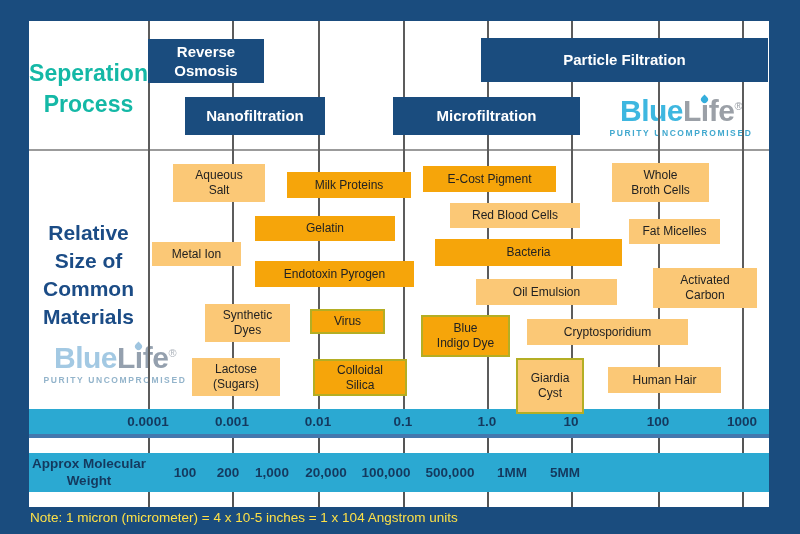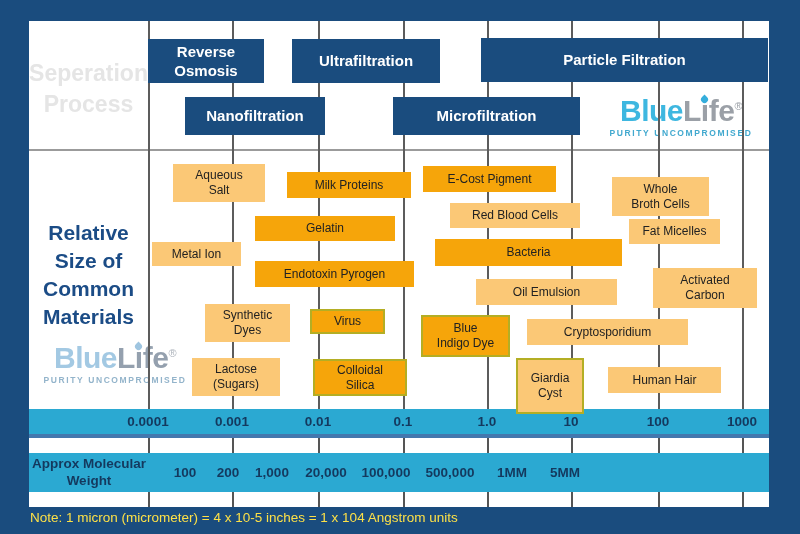--- a/index.html
+++ b/index.html
@@ -19,21 +19,21 @@
   }
   .mat{
     position:absolute;color:#222;font-size:12px;display:flex;align-items:center;justify-content:center;
     text-align:center;line-height:1.25;white-space:pre-line;z-index:2;box-sizing:border-box;
   }
   .mat.light{background:#FBC876;}
   .mat.dark{background:#F6A50A;}
   .mat.olive{border:2px solid #B4AE24;}
 
   .sep-label{
-    position:absolute;left:29px;top:58px;width:119px;color:#e5e5e5;font-weight:700;font-size:23px;
+    position:absolute;left:29px;top:58px;width:119px;color:#14b8a6;font-weight:700;font-size:23px;
     line-height:1.35;text-align:center;white-space:pre-line;z-index:2;
   }
   .rel-label{
     position:absolute;left:29px;top:219px;width:119px;color:#1B4C86;font-weight:700;font-size:21px;
     line-height:1.33;text-align:center;white-space:pre-line;z-index:2;
   }
 
   .cyanbar{position:absolute;left:29px;width:740px;background:#2BA9D2;z-index:2;}
   #microns-bar{top:409px;height:25px;}
   #mw-bar{top:453px;height:39px;}
@@ -122,29 +122,28 @@
     <div class="tick" style="left: 742px; top: 438px;"></div>
     <div class="tick" style="left: 148px; top: 492px;"></div>
     <div class="tick" style="left: 232px; top: 492px;"></div>
     <div class="tick" style="left: 318px; top: 492px;"></div>
     <div class="tick" style="left: 403px; top: 492px;"></div>
     <div class="tick" style="left: 487px; top: 492px;"></div>
     <div class="tick" style="left: 571px; top: 492px;"></div>
     <div class="tick" style="left: 658px; top: 492px;"></div>
     <div class="tick" style="left: 742px; top: 492px;"></div>
     <div class="pbar" style="left: 148px; top: 39px; width: 116px; height: 44px;">Reverse Osmosis</div>
-    <div class="pbar" style="left: 292px; top: 39px; width: 148px; height: 44px;">Ultrafiltration</div>
     <div class="pbar" style="left: 481px; top: 38px; width: 287px; height: 44px;">Particle Filtration</div>
     <div class="pbar" style="left: 185px; top: 97px; width: 140px; height: 38px;">Nanofiltration</div>
     <div class="pbar" style="left: 393px; top: 97px; width: 187px; height: 38px;">Microfiltration</div>
     <div class="mat light" style="left: 173px; top: 164px; width: 92px; height: 38px;">Aqueous
 Salt</div>
     <div class="mat dark" style="left: 287px; top: 172px; width: 124px; height: 26px;">Milk Proteins</div>
     <div class="mat dark" style="left: 423px; top: 166px; width: 133px; height: 26px;">E-Cost Pigment</div>
-    <div class="mat light" style="left: 612px; top: 177px; width: 97px; height: 39px;">Whole
+    <div class="mat light" style="left: 612px; top: 163px; width: 97px; height: 39px;">Whole
 Broth Cells</div>
     <div class="mat light" style="left: 450px; top: 203px; width: 130px; height: 25px;">Red Blood Cells</div>
     <div class="mat dark" style="left: 255px; top: 216px; width: 140px; height: 25px;">Gelatin</div>
     <div class="mat light" style="left: 152px; top: 242px; width: 89px; height: 24px;">Metal Ion</div>
     <div class="mat light" style="left: 629px; top: 219px; width: 91px; height: 25px;">Fat Micelles</div>
     <div class="mat dark" style="left: 435px; top: 239px; width: 187px; height: 27px;">Bacteria</div>
     <div class="mat dark" style="left: 255px; top: 261px; width: 159px; height: 26px;">Endotoxin Pyrogen</div>
     <div class="mat light" style="left: 653px; top: 268px; width: 104px; height: 40px;">Activated
 Carbon</div>
     <div class="mat light" style="left: 476px; top: 279px; width: 141px; height: 26px;">Oil Emulsion</div>

